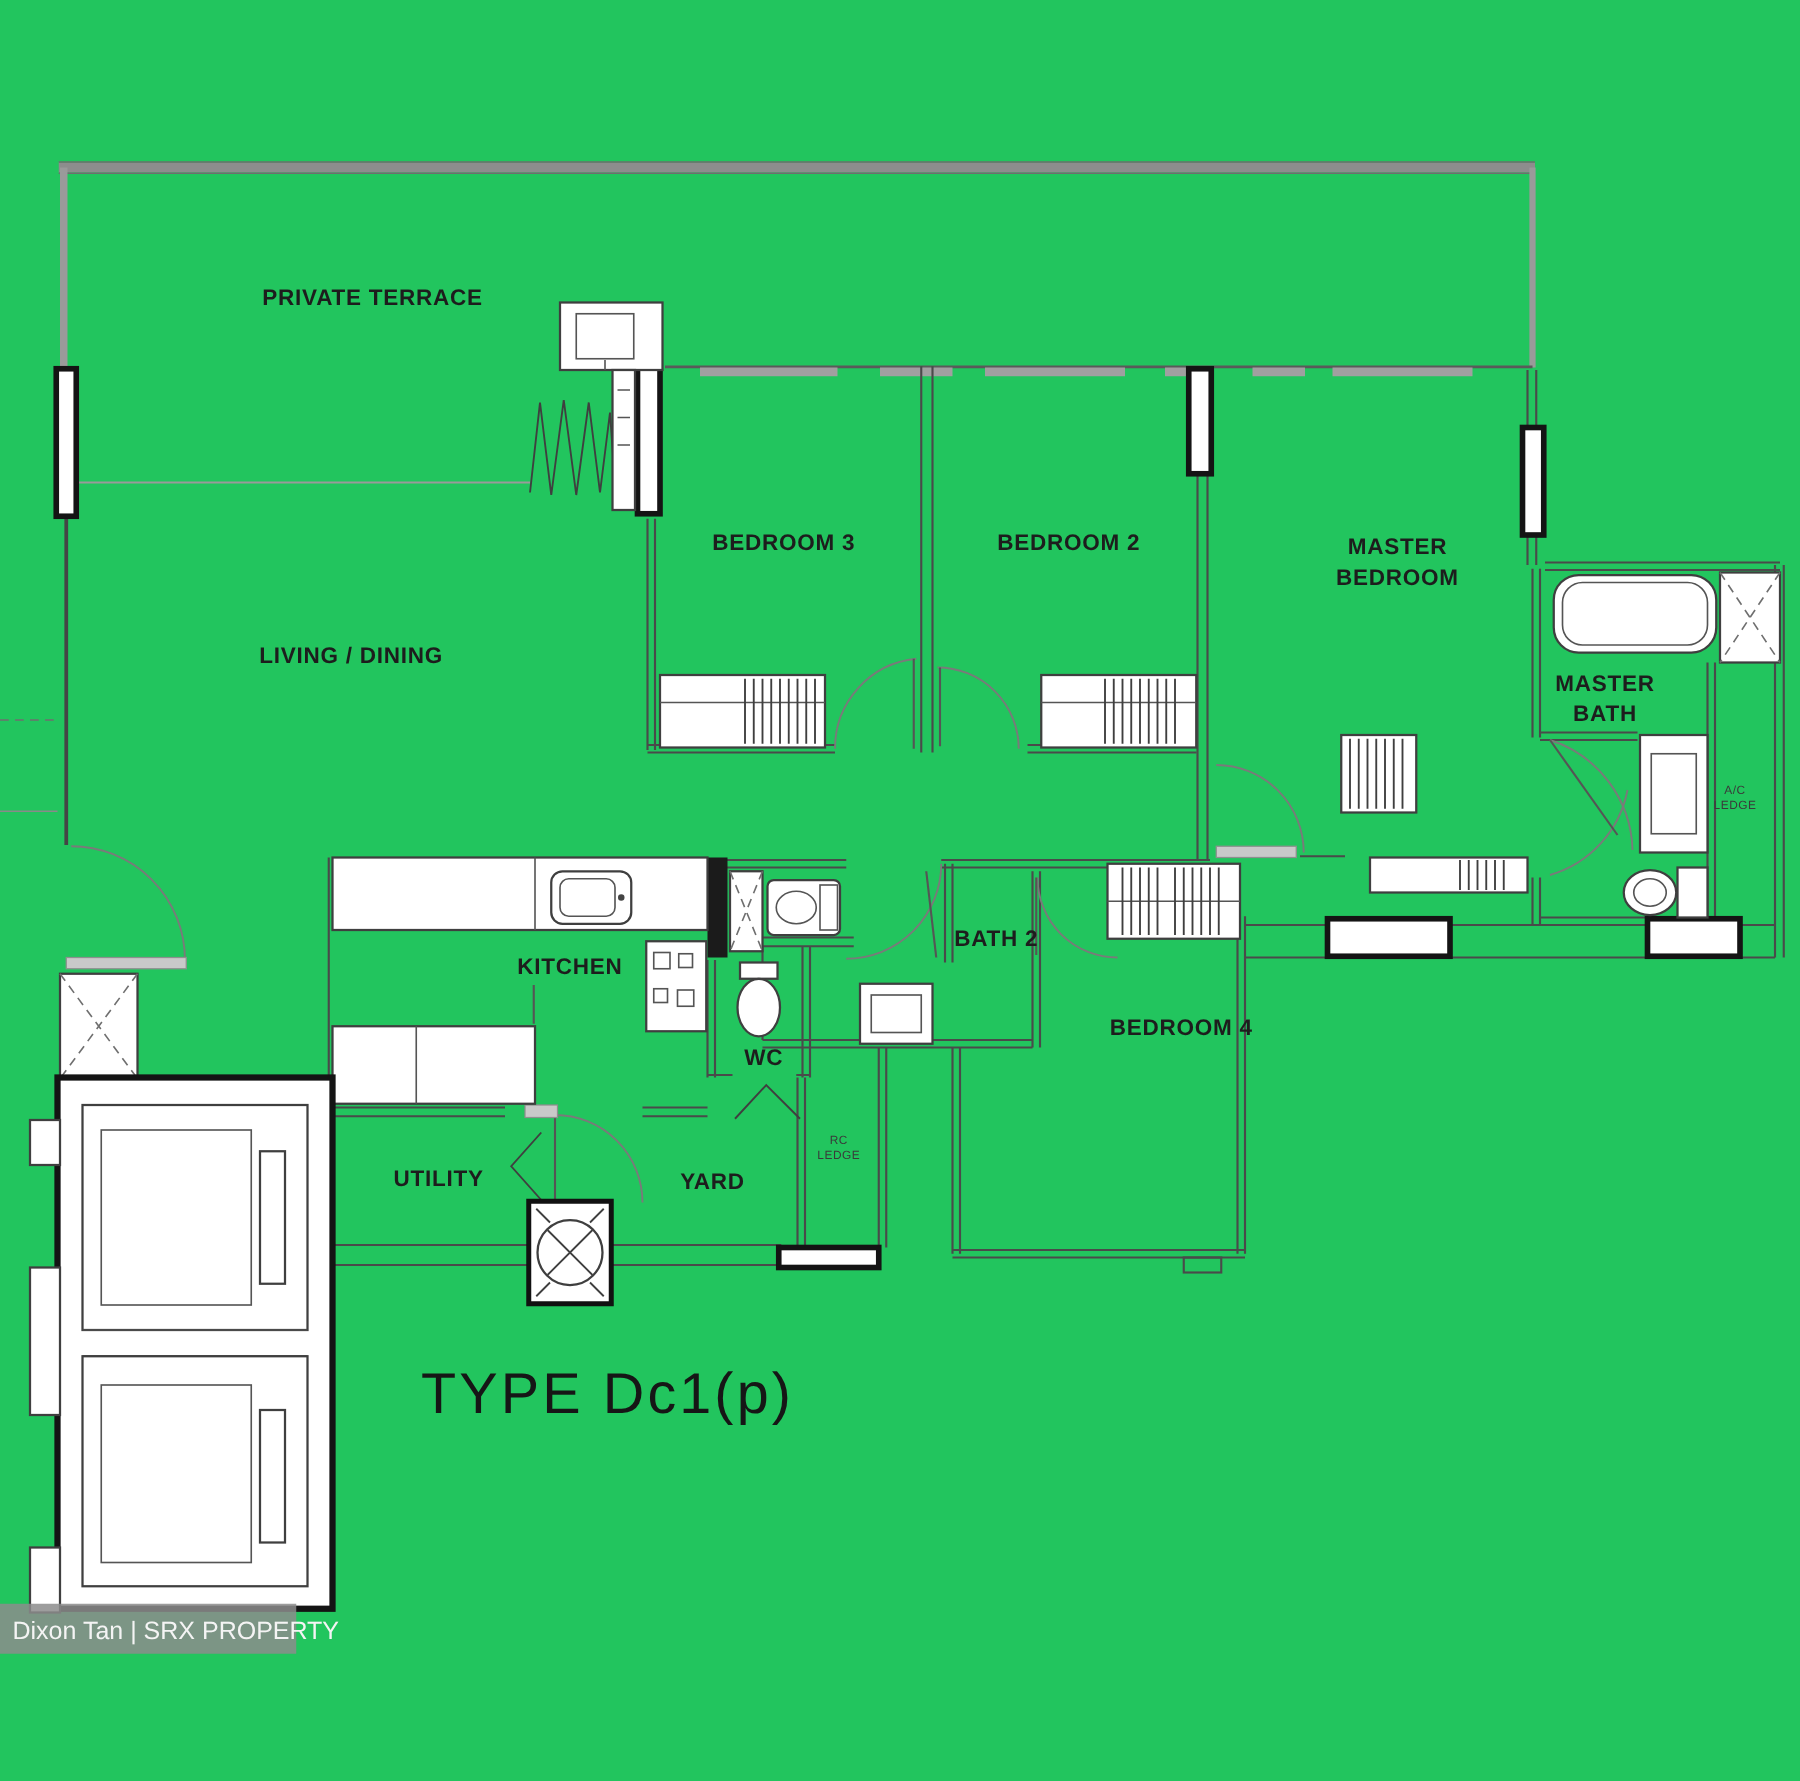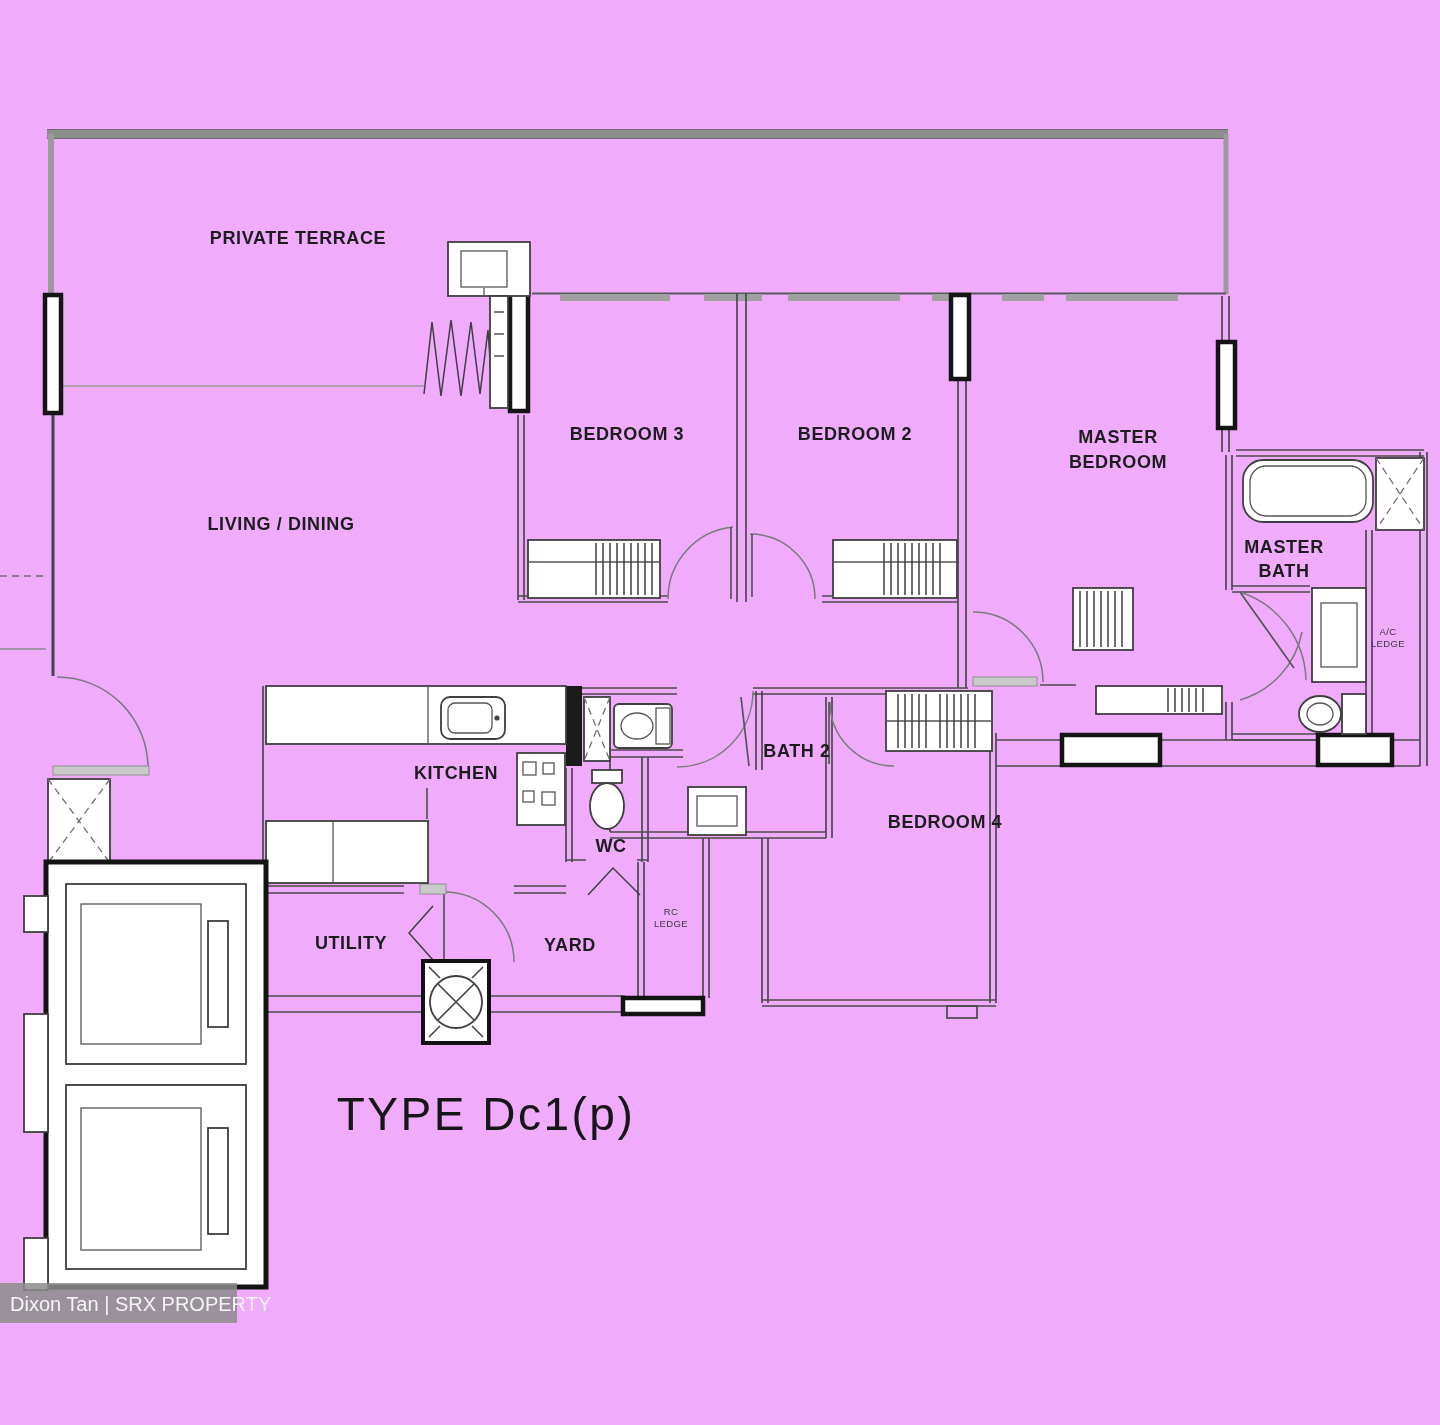--- a/index.html
+++ b/index.html
@@ -1,17 +1,17 @@
 <!DOCTYPE html>
 <html><head>
 <meta charset="utf-8">
 <style>
   html,body{margin:0;padding:0;background:#ffffff;}
   .canvas{
-    position:relative;width:1440px;height:1425px;background:#f0abfc;
+    position:relative;width:1440px;height:1425px;background:#22c55e;
     font-family:"Liberation Sans","DejaVu Sans",sans-serif;overflow:hidden;
   }
   svg{display:block;}
   .lbl{fill:#1d1d1d;font-size:18px;font-weight:bold;letter-spacing:.6px;text-anchor:middle;}
   .lbl-sm{fill:#3a3a3a;font-size:9.5px;font-weight:normal;letter-spacing:.4px;text-anchor:middle;}
   .title{fill:#161616;font-size:46px;font-weight:normal;letter-spacing:2.5px;text-anchor:middle;}
   .wm-text{fill:#f4f4f4;font-size:20px;font-weight:normal;}
   .tw{stroke:#8d8d8d;stroke-width:8;fill:none;}
   .twe{stroke:#6e6e6e;stroke-width:1.2;fill:none;}
   .tg{stroke:#9a9a9a;fill:none;}

